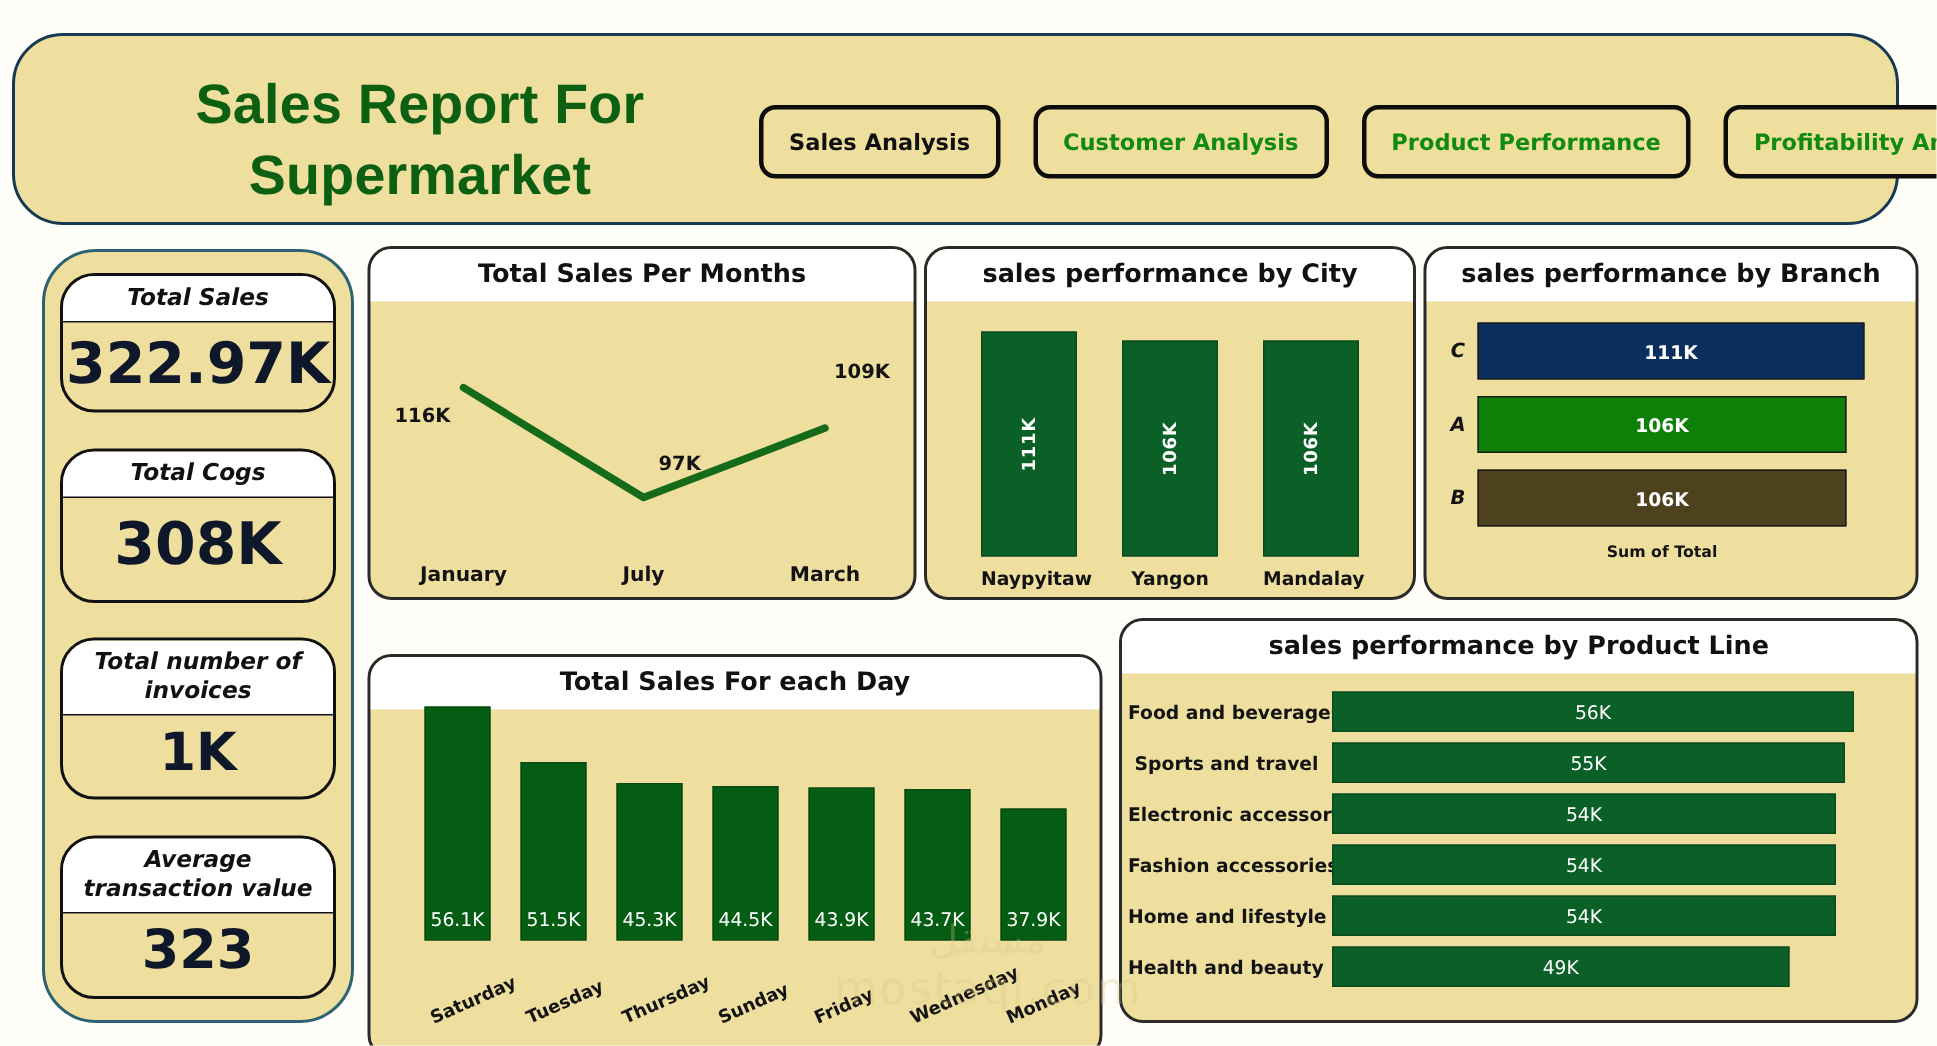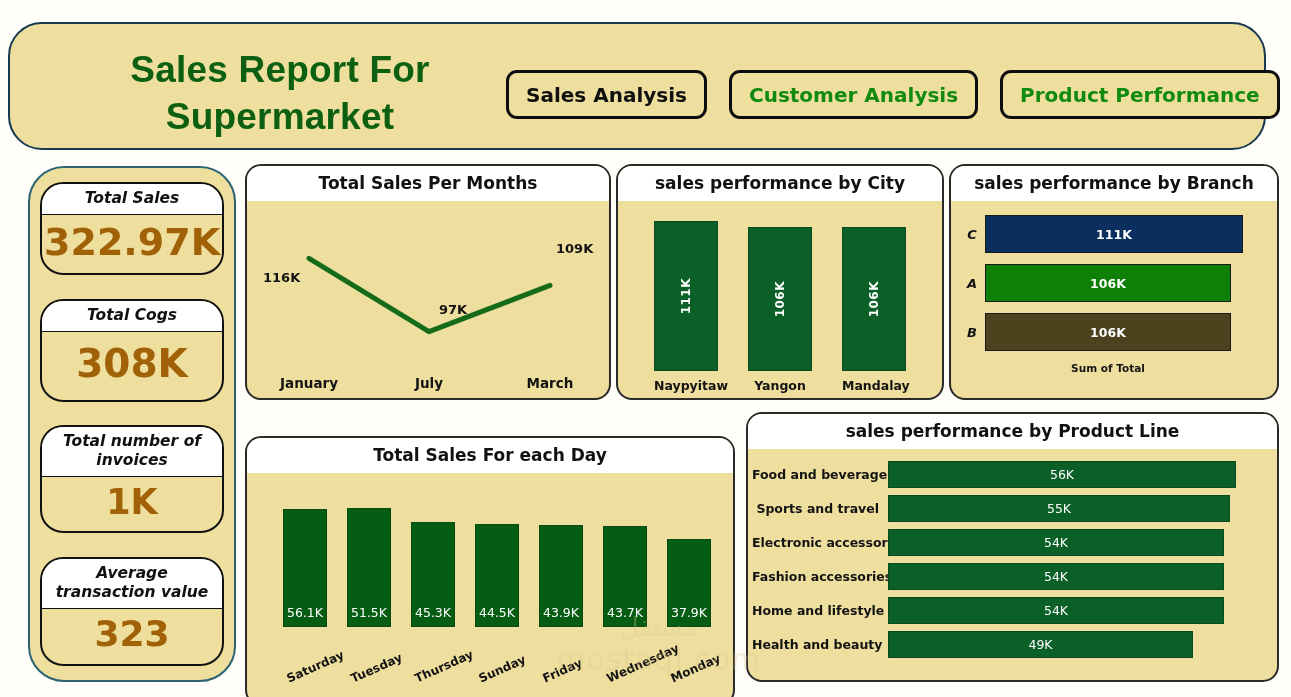--- a/index.html
+++ b/index.html
@@ -34,21 +34,21 @@
   .tabs { position: absolute; left: 496px; top: 46px; display: flex; gap: 22px; }
   .tab {
     height: 49px; min-width: 120px;
     padding: 0 17px;
     border: 3px solid #0d0d0d;
     border-radius: 11px;
     background: #eedf9e;
     display: flex; align-items: center; justify-content: center;
     font-family: "DejaVu Sans", sans-serif;
     font-weight: bold;
-    font-size: 20px;
+    font-size: 15px;
     white-space: nowrap;
     cursor: pointer;
   }
   .tab.active { color: #101010; }
   .tab.inactive { color: #108a0f; }
 
   
   .kpi-rail {
     position: absolute; left: 28px; top: 166px;
     width: 208px; height: 516px;
@@ -69,21 +69,21 @@
     color: #111;
     font-family: "DejaVu Sans", sans-serif;
     font-style: italic; font-weight: bold;
     font-size: 15.5px;
     text-align: center;
     padding: 5px 4px 6px;
     line-height: 19px;
     border-bottom: 1px solid #111;
   }
   .kpi-value {
-    color: #a16207;
+    color: #0f172a;
     font-family: "DejaVu Sans", sans-serif;
     font-weight: bold;
     font-size: 36px;
     text-align: center;
     padding: 6px 2px 10px;
     line-height: 42px;
   }
   .kpi.k1 .kpi-value { font-size: 38px; }
   .kpi.k2 .kpi-value { font-size: 39px; padding: 11px 2px 15px; }
   .kpi.k3 .kpi-value { font-size: 35px; padding: 4px 2px 8px; }
@@ -364,21 +364,21 @@
         </div>
       </div>
       <div class="branch-caption">Sum of Total</div>
     </div>
   </div>
 
   <div class="card" id="card-days">
     <div class="card-title">Total Sales For each Day</div>
     <div class="card-body">
       <div class="day-plot" id="day-bars">
-          <div class="day-bar" style="height: 118px;">
+          <div class="day-bar" style="height: 156px;">
             <span>56.1K</span>
           </div>
           <div class="day-bar" style="height: 119px;">
             <span>51.5K</span>
           </div>
           <div class="day-bar" style="height: 105px;">
             <span>45.3K</span>
           </div>
           <div class="day-bar" style="height: 103px;">
             <span>44.5K</span>

